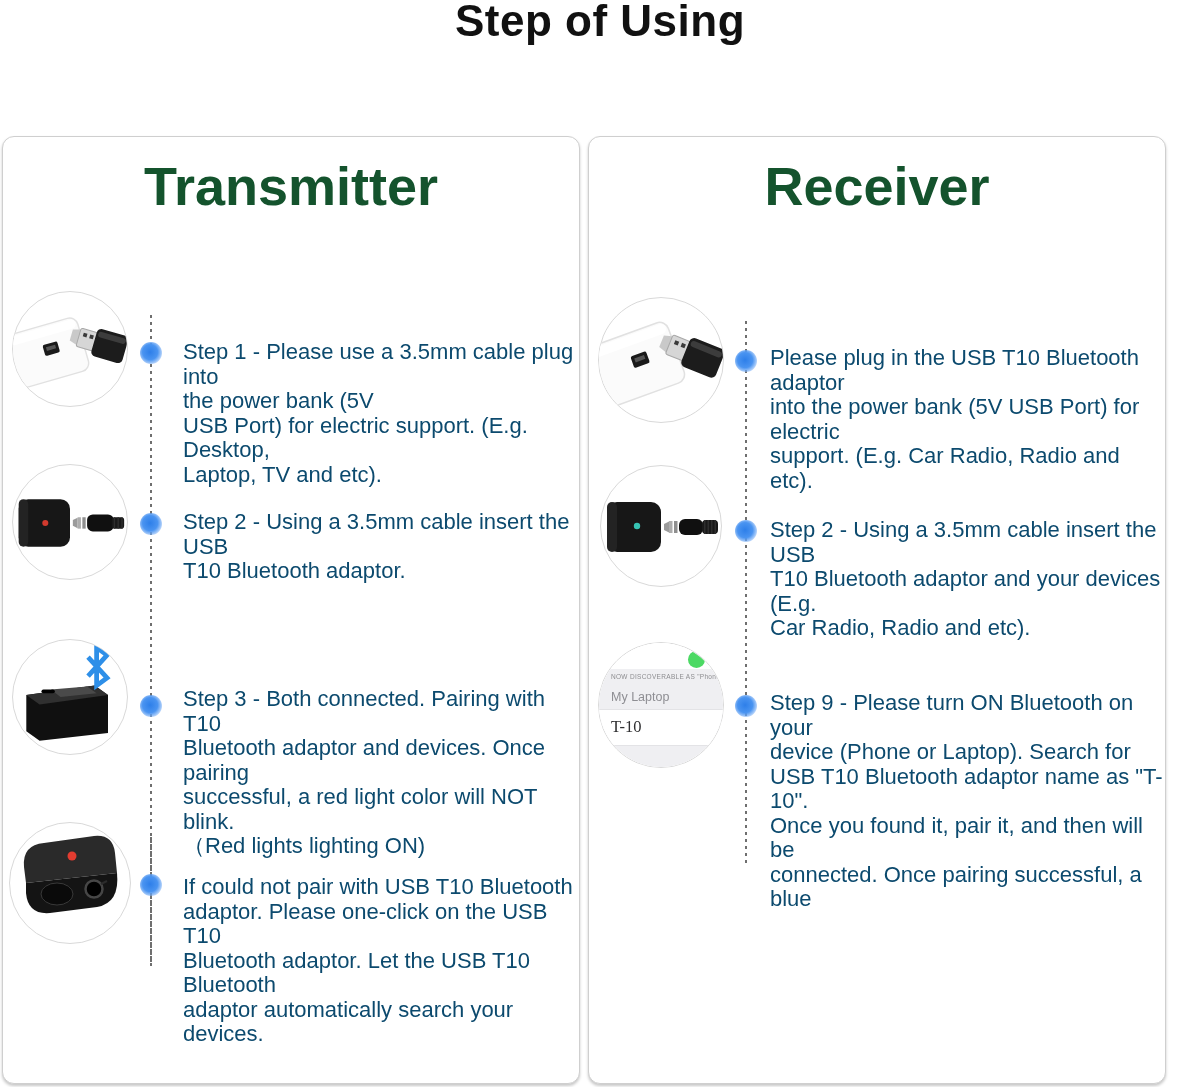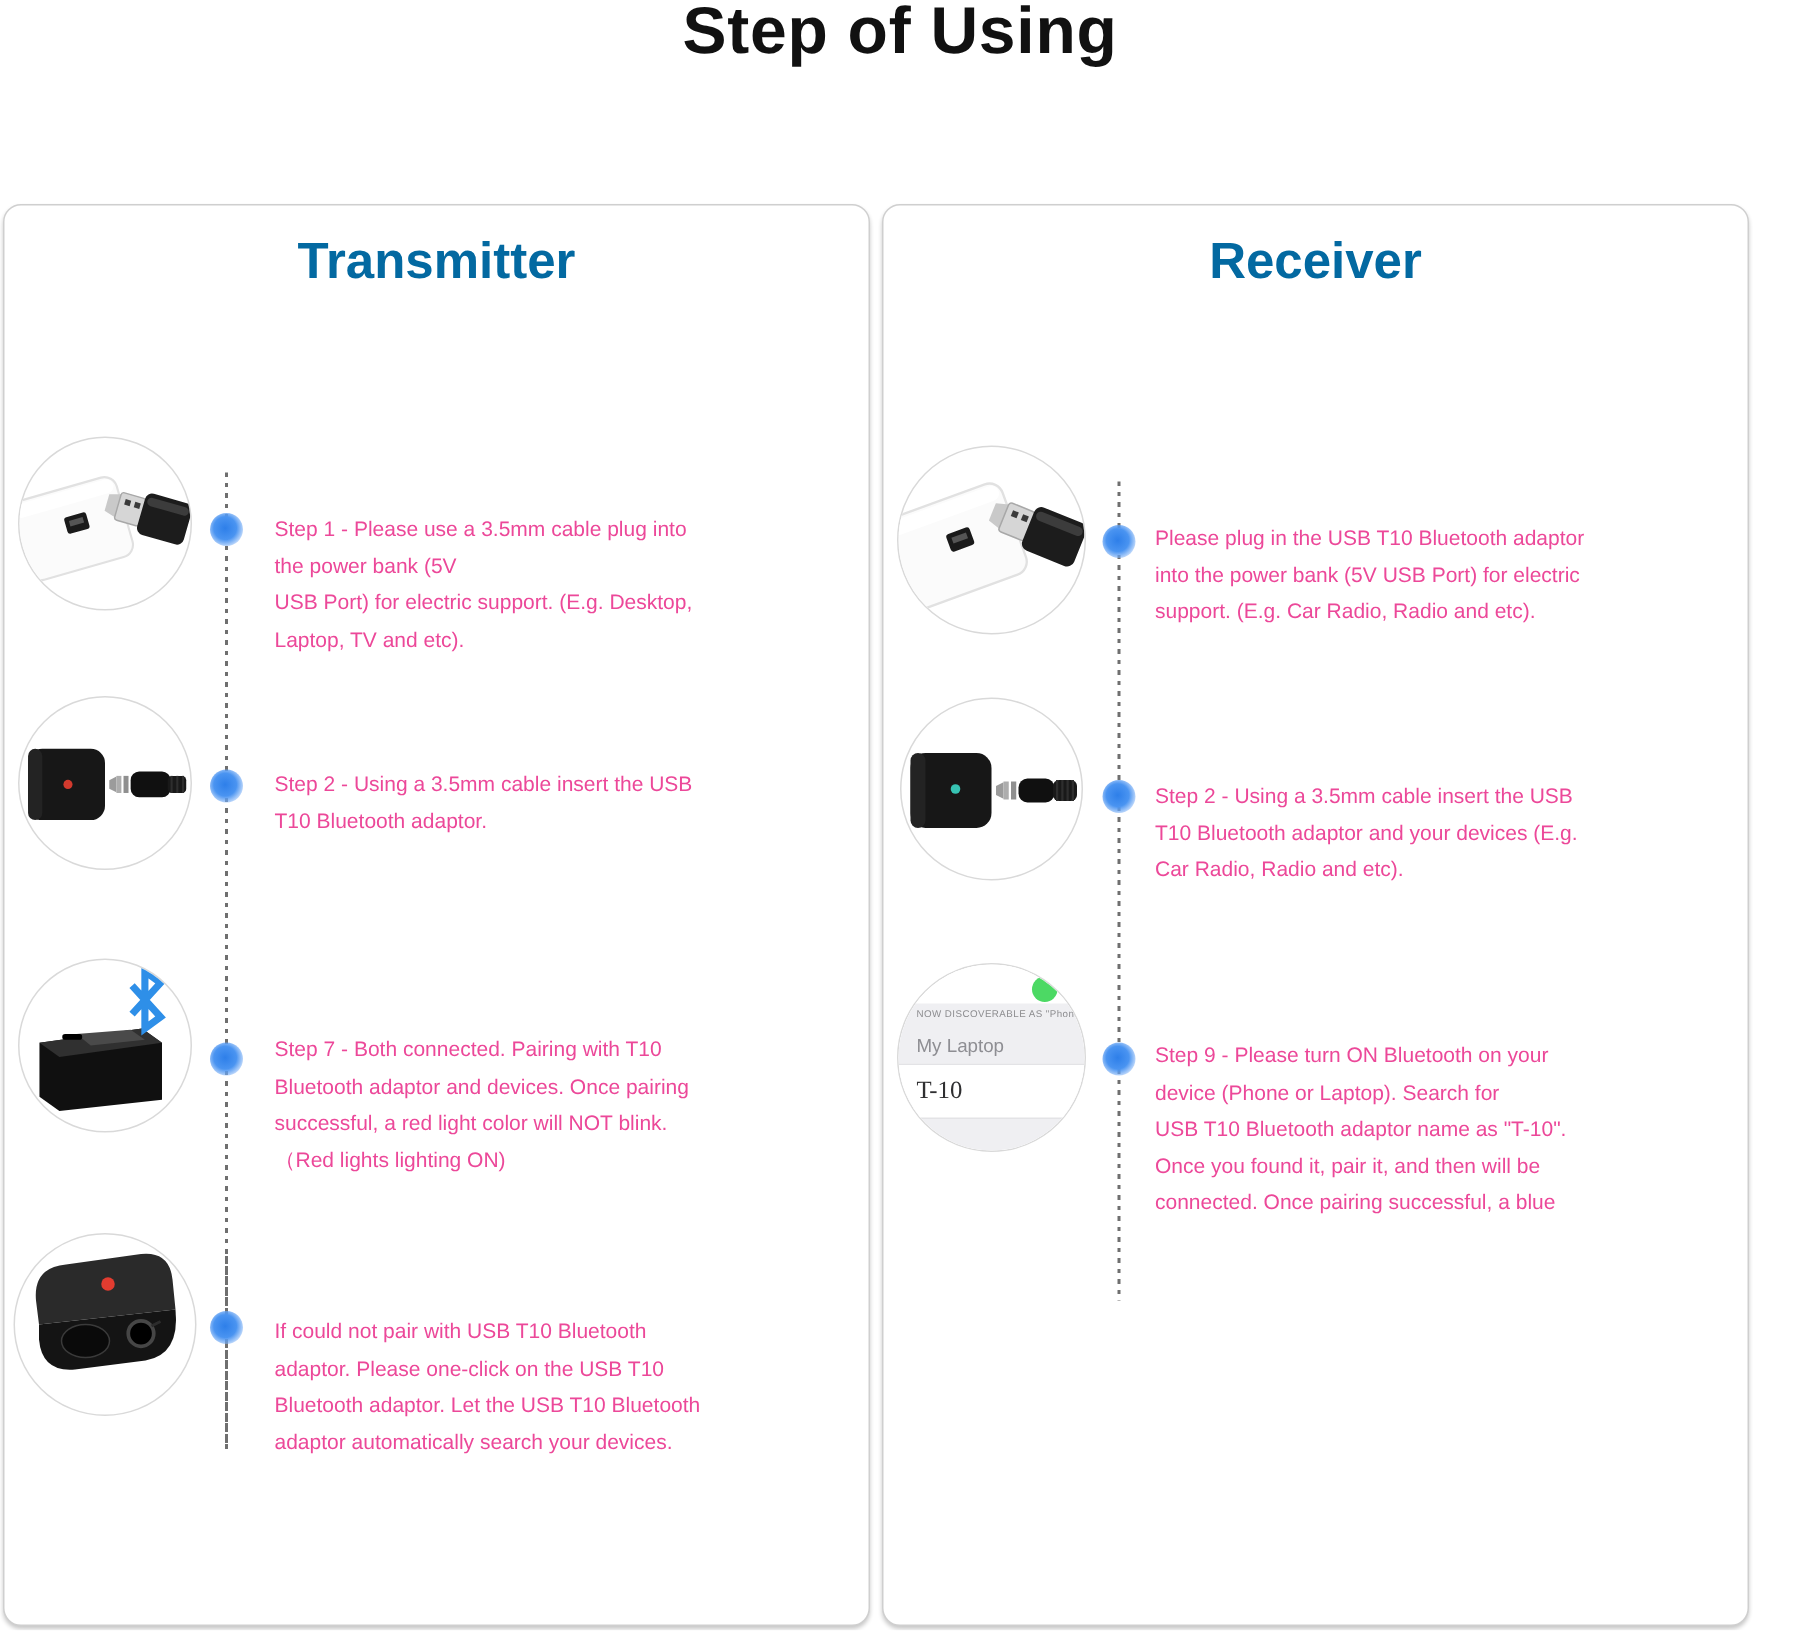--- a/index.html
+++ b/index.html
@@ -5,29 +5,29 @@
   html,body{margin:0;padding:0;background:#ffffff;}
   .stage{position:relative;width:1200px;height:1087px;background:#fff;overflow:hidden;
          font-family:"Liberation Sans", sans-serif;color:#383838;}
   .main-title{position:absolute;left:0;top:-4px;width:100%;text-align:center;
               font-size:44px;font-weight:700;color:#111;margin:0;letter-spacing:.5px;}
   .panel{position:absolute;top:136px;width:576px;height:946px;background:#fff;
          border:1px solid #cfcfcf;border-radius:12px;box-shadow:0 2px 3px rgba(0,0,0,.22);}
   .panel-left{left:2px;}
   .panel-right{left:588px;}
   .panel-title{position:absolute;left:0;top:18px;width:100%;text-align:center;margin:0;
-               font-size:34px;font-weight:700;color:#0369a1;}
+               font-size:54px;font-weight:700;color:#14532d;}
   .dash-line{position:absolute;width:2px;
              background-image:repeating-linear-gradient(to bottom,#6f6f6f 0 3px,transparent 3px 7px);}
   .blue-dot{position:absolute;width:22px;height:22px;border-radius:50%;transform:translate(-50%,-50%);
             background:radial-gradient(circle at 46% 46%, #2e7fe9 0%, #4a94f1 45%, rgba(132,181,247,.55) 72%, rgba(132,181,247,0) 100%);}
   .circle{position:absolute;margin:0;border:1px solid #d9d9d9;border-radius:50%;
           background:#fff;overflow:hidden;}
   .circle svg{display:block;width:100%;height:100%;}
-  .step-text{position:absolute;margin:0;font-size:14px;line-height:24.5px;color:#ec4899;
+  .step-text{position:absolute;margin:0;font-size:22px;line-height:24.5px;color:#0c4a6e;
              white-space:pre-line;width:398px;}
   
   .phone{position:absolute;inset:0;background:#fff;}
   .phone-toprow{position:absolute;left:0;top:0;width:100%;height:26px;background:#fff;}
   .phone-green{position:absolute;right:18px;top:8px;width:17px;height:17px;border-radius:50%;background:#4CD964;}
   .phone-body{position:absolute;left:0;top:26px;width:100%;bottom:0;background:#efeff2;}
   .phone-fineprint{font-size:6.5px;color:#8d8d90;padding:4px 0 0 12px;white-space:nowrap;
                    filter:blur(.35px);letter-spacing:.3px;}
   .phone-section{font-size:12.5px;color:#8e8e93;padding:10px 0 5px 12px;}
   .phone-row{background:#fff;border-top:1px solid #e3e3e6;border-bottom:1px solid #e3e3e6;
@@ -106,21 +106,21 @@
         <line x1="91" y1="61" x2="97" y2="58" stroke="#2c2c2c" stroke-width="2"></line>
       </svg>
     </figure>
 
     <p class="step-text" style="left:180px;top:203px">Step 1 - Please use a 3.5mm cable plug into
 the power bank  (5V
 USB Port) for electric support.  (E.g. Desktop,
 Laptop, TV and etc).</p>
     <p class="step-text" style="left:180px;top:373px">Step 2 - Using a 3.5mm cable insert the USB
 T10 Bluetooth adaptor.</p>
-    <p class="step-text" style="left:180px;top:550px">Step 7 - Both connected. Pairing with T10
+    <p class="step-text" style="left:180px;top:550px">Step 3 - Both connected. Pairing with T10
 Bluetooth adaptor and devices. Once pairing
 successful, a red light color will NOT blink.
 （Red lights lighting ON)</p>
     <p class="step-text" style="left:180px;top:738px">If could not pair with USB T10 Bluetooth
 adaptor. Please one-click on the USB T10
 Bluetooth adaptor. Let the USB T10 Bluetooth
 adaptor automatically search your devices.</p>
   </section>
 
   <section class="panel panel-right">

